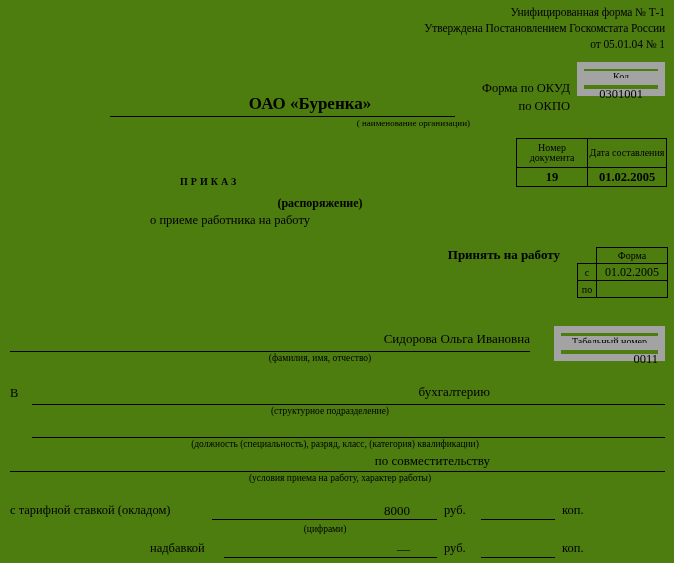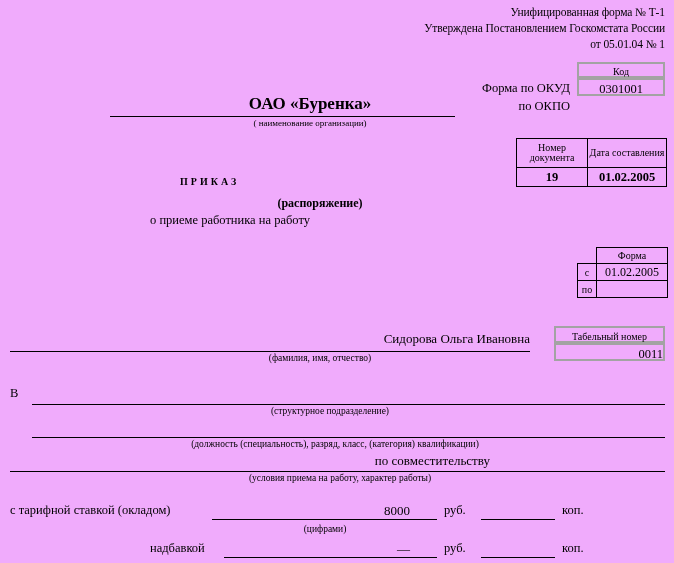--- a/index.html
+++ b/index.html
@@ -9,21 +9,21 @@
   }
   body {
     font-family: "Liberation Serif", serif;
     color: #000000;
   }
   #page {
     position: relative;
     width: 674px;
     height: 563px;
     overflow: hidden;
-    background: #f0abfc;
+    background: #4d7c0f;
   }
   .abs { position: absolute; }
   .hdr-line {
     font-size: 11.5px;
     text-align: right;
     white-space: nowrap;
     letter-spacing: -0.1px;
   }
   .small-caption {
     font-size: 9px;
@@ -39,21 +39,21 @@
     font-size: 17px;
     font-weight: bold;
     text-align: center;
     white-space: nowrap;
   }
   .rule {
     border-bottom: 1px solid #000;
     height: 0;
   }
   .box {
-    border: 2px solid #a3a3a3;
+    border: 7px solid #a3a3a3;
     box-sizing: border-box;
   }
   .box-label {
     font-size: 10px;
     text-align: center;
     white-space: nowrap;
   }
   .box-value {
     font-size: 12.5px;
     text-align: center;
@@ -127,39 +127,40 @@
   </div>
   <div class="abs box" style="left:577px; top:78px; width:88px; height:18px;">
     <div class="box-value" style="line-height:18px;">0301001</div>
   </div>
 
   <div class="abs label-right" style="left:330px; top:81px; width:240px;">Форма по ОКУД</div>
   <div class="abs label-right" style="left:330px; top:99px; width:240px;">по ОКПО</div>
 
   <div class="abs org-name" style="left:150px; top:94px; width:320px;">ОАО «Буренка»</div>
   <div class="abs rule" style="left:110px; top:116px; width:345px;"></div>
-  <div class="abs small-caption" style="left:150px; top:118px; width:320px;">( наименование организации)</div>
+  <div class="abs small-caption" style="left:150px; top:118px; width:320px;text-align:right;">( наименование организации)</div>
 
   <table class="cellgrid" style="left:516px; top:138px;">
     <tbody>
         <tr>
       <td class="th-small" style="width:70px; height:28px;">Номер документа</td>
       <td class="th-small" style="width:78px; height:28px;">Дата составления</td>
     </tr>
     <tr>
       <td class="td-val" style="height:18px;">19</td>
       <td class="td-val" style="height:18px;">01.02.2005</td>
     </tr>
   </tbody>
     </table>
 
   <div class="abs title-main" style="left:180px; top:176px; width:280px;">ПРИКАЗ</div>
   <div class="abs title-sub" style="left:180px; top:196px; width:280px;">(распоряжение)</div>
   <div class="abs title-sub2" style="left:150px; top:213px; width:340px;">о приеме  работника на работу</div>
 
+  <div class="abs bold-right" style="left:300px; top:247px; width:260px;">Принять на работу</div>
 
   <table class="cellgrid" style="left:577px; top:247px;">
     <tbody>
         <tr>
       <td style="width:18px; height:15px; border:none;"></td>
       <td class="th-plain" style="width:70px; height:15px;">Форма</td>
     </tr>
     <tr>
       <td class="th-plain" style="width:18px; height:16px;">с</td>
       <td class="td-val-norm" style="width:70px; height:16px;">01.02.2005</td>
@@ -176,20 +177,21 @@
   </div>
   <div class="abs box" style="left:554px; top:343px; width:111px; height:18px;">
     <div class="box-value" style="line-height:18px; text-align:right; padding-left:6px;">0011</div>
   </div>
 
   <div class="abs field-value" style="left:110px; top:331px; width:420px;">Сидорова Ольга Ивановна</div>
   <div class="abs rule" style="left:10px; top:351px; width:520px;"></div>
   <div class="abs tiny-caption" style="left:160px; top:353px; width:320px;">(фамилия, имя, отчество)</div>
 
   <div class="abs plain" style="left:10px; top:386px;">В</div>
+  <div class="abs field-value" style="left:150px; top:384px; width:340px;">бухгалтерию</div>
   <div class="abs rule" style="left:32px; top:404px; width:633px;"></div>
   <div class="abs tiny-caption" style="left:180px; top:406px; width:300px;">(структурное подразделение)</div>
 
   <div class="abs rule" style="left:32px; top:437px; width:633px;"></div>
   <div class="abs tiny-caption" style="left:100px; top:439px; width:470px;">(должность (специальность), разряд, класс, (категория) квалификации)</div>
 
   <div class="abs field-value" style="left:150px; top:453px; width:340px;">по совместительству</div>
   <div class="abs rule" style="left:10px; top:471px; width:655px;"></div>
   <div class="abs tiny-caption" style="left:150px; top:473px; width:380px;">(условия приема на работу, характер работы)</div>
 

